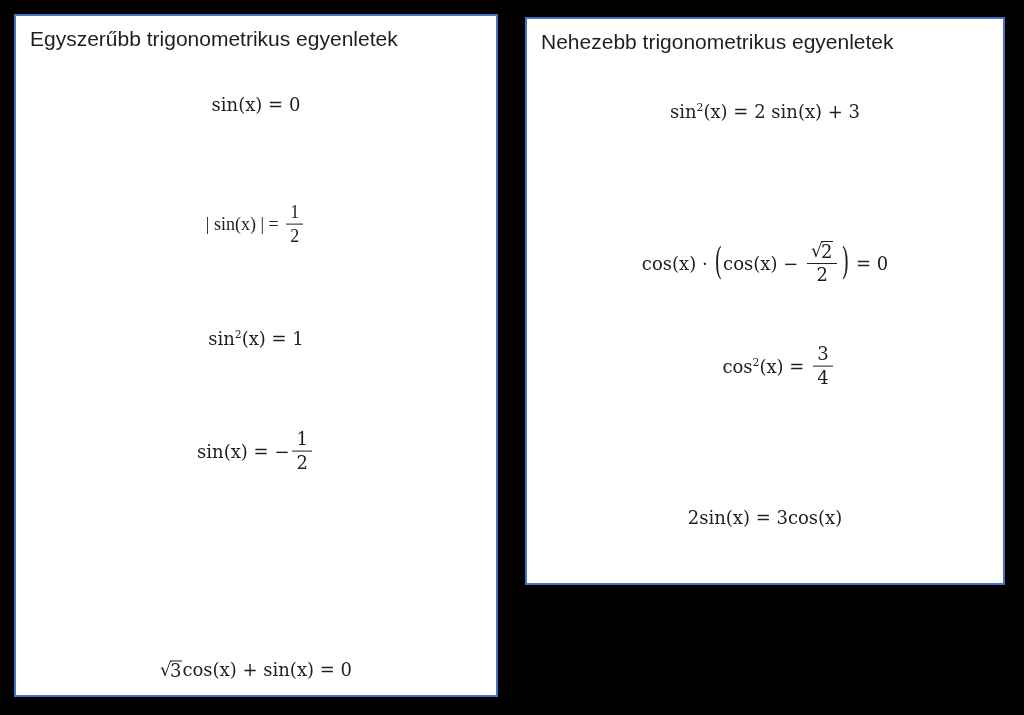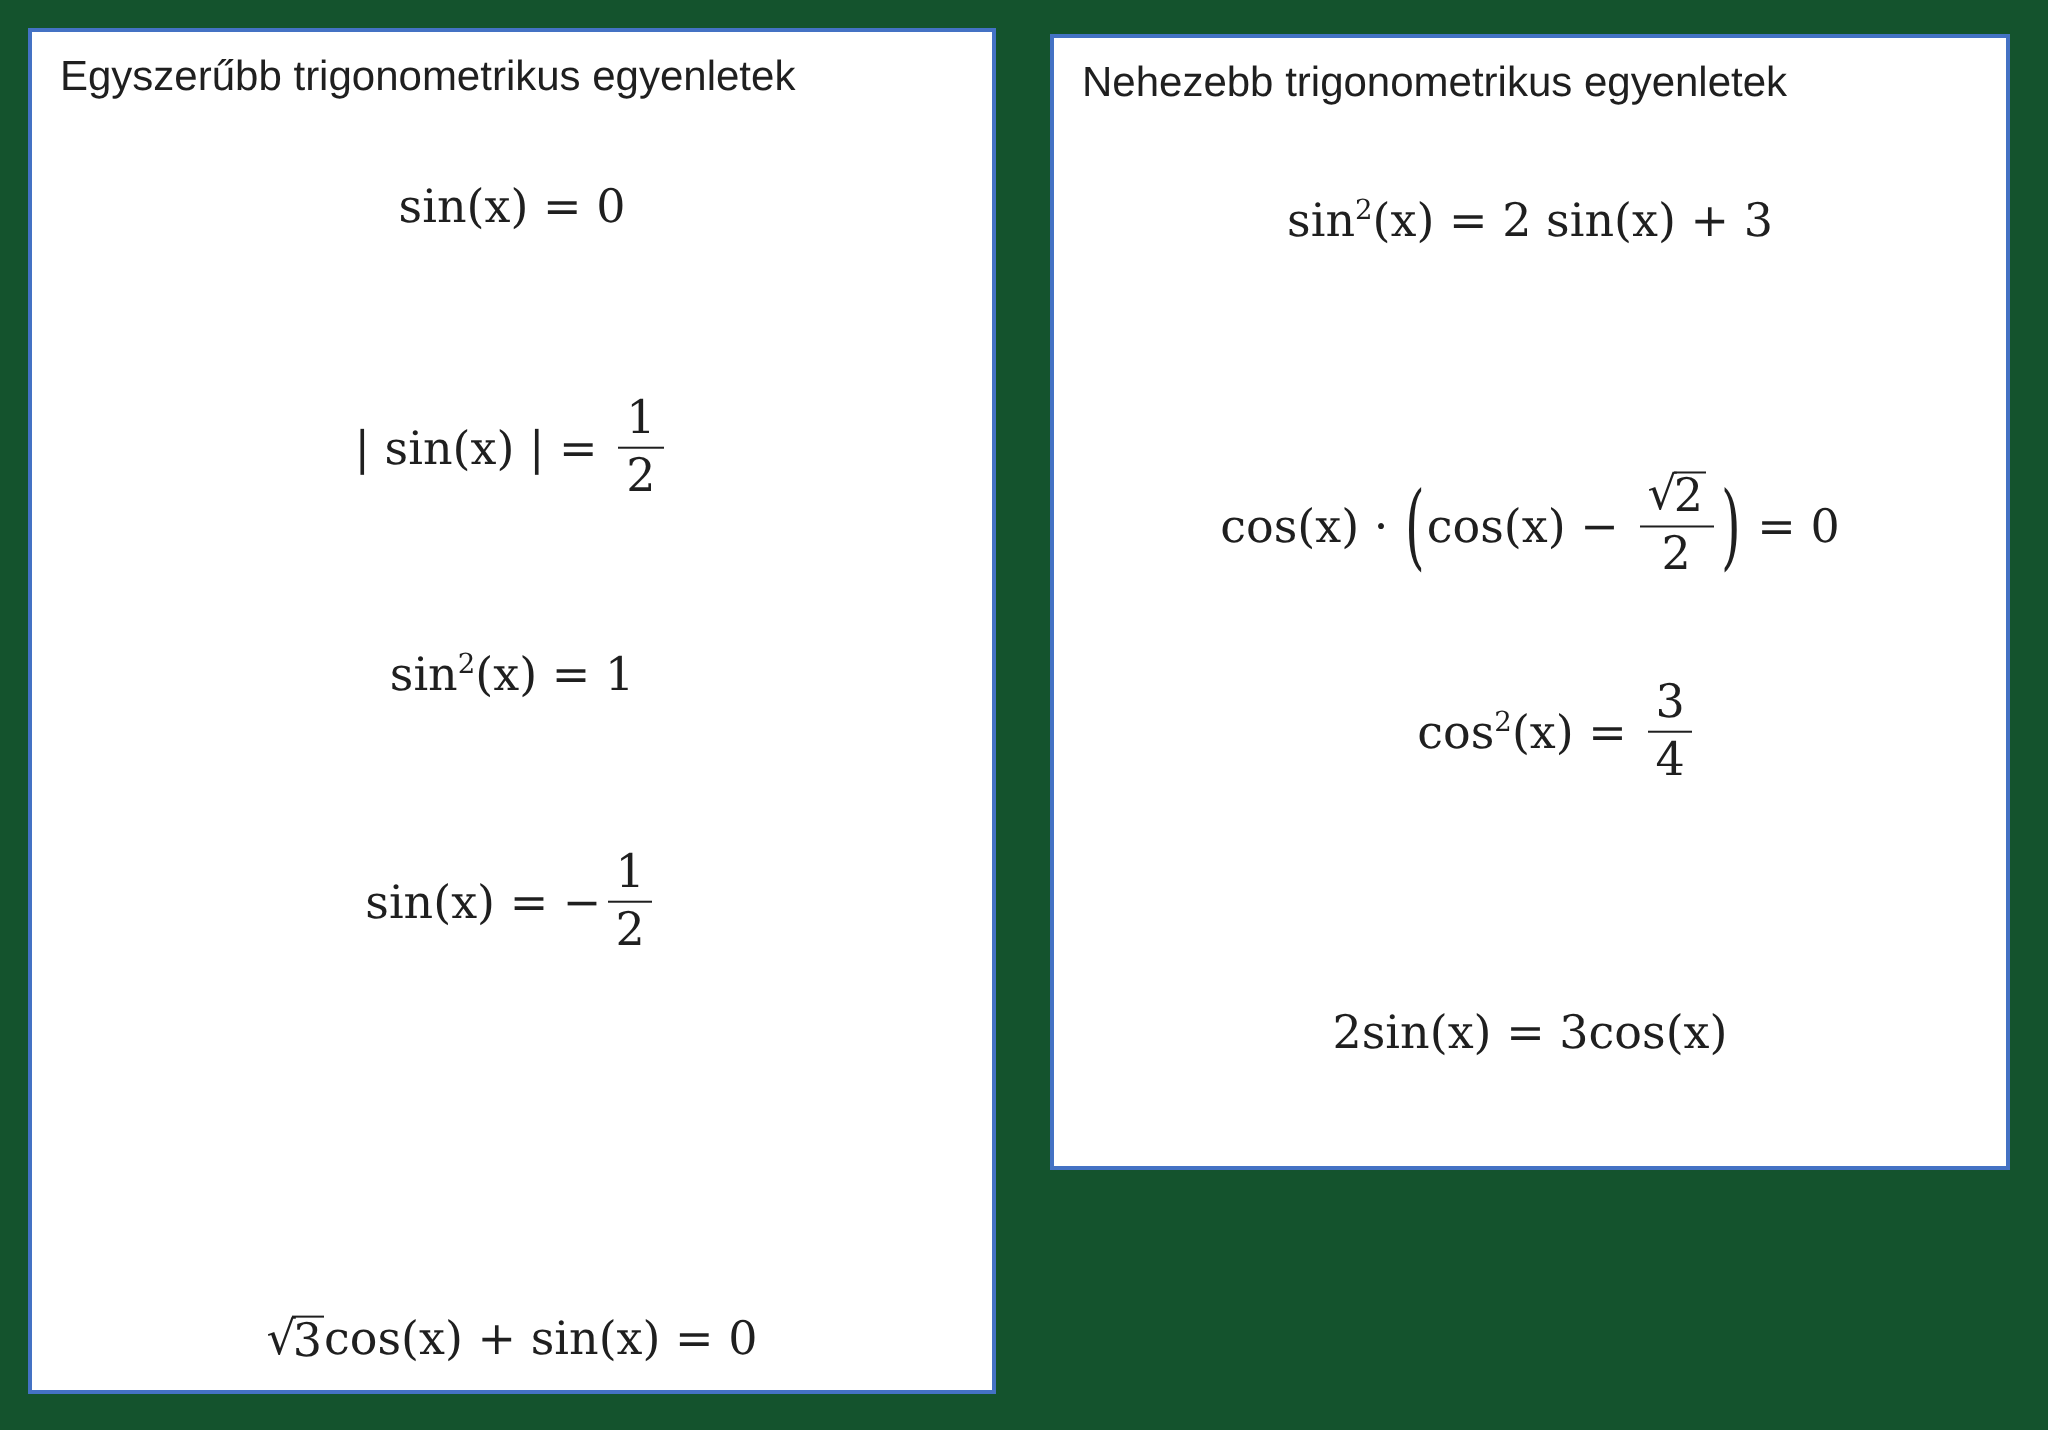--- a/index.html
+++ b/index.html
@@ -3,21 +3,21 @@
 <meta charset="utf-8">
 <style>
   :root { --accent: #4472C4; --ink: #1f1f1f; }
   * { margin: 0; padding: 0; box-sizing: border-box; }
   html, body { width: 1024px; height: 715px; }
   body {
     background: #ffffff;
     font-family: "Liberation Sans", sans-serif;
     overflow: hidden;
   }
-  .canvas { position: relative; width: 1024px; height: 715px; background: #14532d; }
+  .canvas { position: relative; width: 1024px; height: 715px; background: #000000; }
 
   .panel {
     position: absolute;
     background: #ffffff;
     border: 2px solid var(--accent);
   }
   #left-box  { left: 14px;  top: 14px; width: 484px; height: 683px; }
   #right-box { left: 525px; top: 17px; width: 480px; height: 568px; }
 
   .box-title {
@@ -31,21 +31,21 @@
   }
 
   .equations { position: absolute; left: 0; top: 0; right: 0; bottom: 0; }
 
   .equation {
     position: absolute;
     left: 0; right: 0;
     transform: translateY(-50%);
     text-align: center;
     font-family: "DejaVu Serif", "Liberation Serif", serif;
-    font-size: 23px;
+    font-size: 18px;
     color: var(--ink);
     white-space: nowrap;
   }
 
   
   .frac {
     display: inline-block;
     vertical-align: middle;
     text-align: center;
     margin: 0 3px;
@@ -78,21 +78,21 @@
 </style>
 </head>
 <body style="background: rgb(255, 255, 255);">
 
 <div class="canvas">
 
   <section class="panel" id="left-box">
     <h2 class="box-title">Egyszerűbb trigonometrikus egyenletek</h2>
     <div class="equations" id="left-equations">
         <div class="equation" style="top: 88px;">sin(x) = 0</div>
-        <div class="equation" style="top: 210px;">| sin(x) | = <span class="frac"><span class="num">1</span><span class="den">2</span></span></div>
+        <div class="equation" style="top: 210px; font-family: Liberation Serif, serif;">| sin(x) | = <span class="frac"><span class="num">1</span><span class="den">2</span></span></div>
         <div class="equation" style="top: 322px;">sin<sup>2</sup>(x) = 1</div>
         <div class="equation" style="top: 437px;">sin(x) = −<span class="frac"><span class="num">1</span><span class="den">2</span></span></div>
         <div class="equation" style="top: 654px;"><span class="sqrt">
             <span class="radical">√</span>
             <span class="radicand">3</span>
           </span>cos(x) + sin(x) = 0</div>
       </div>
   </section>
 
   <section class="panel" id="right-box">

